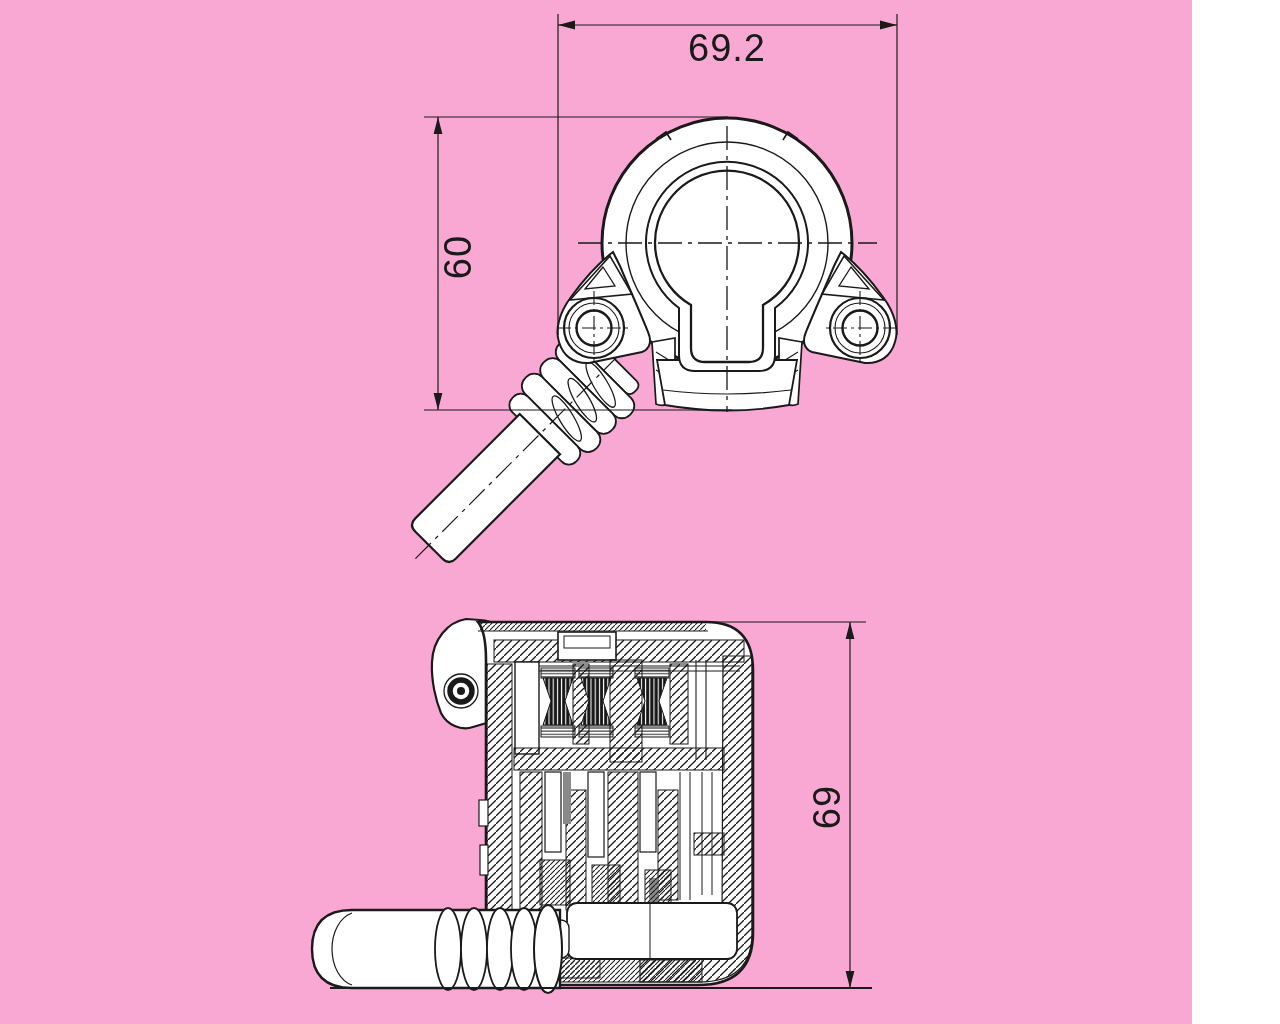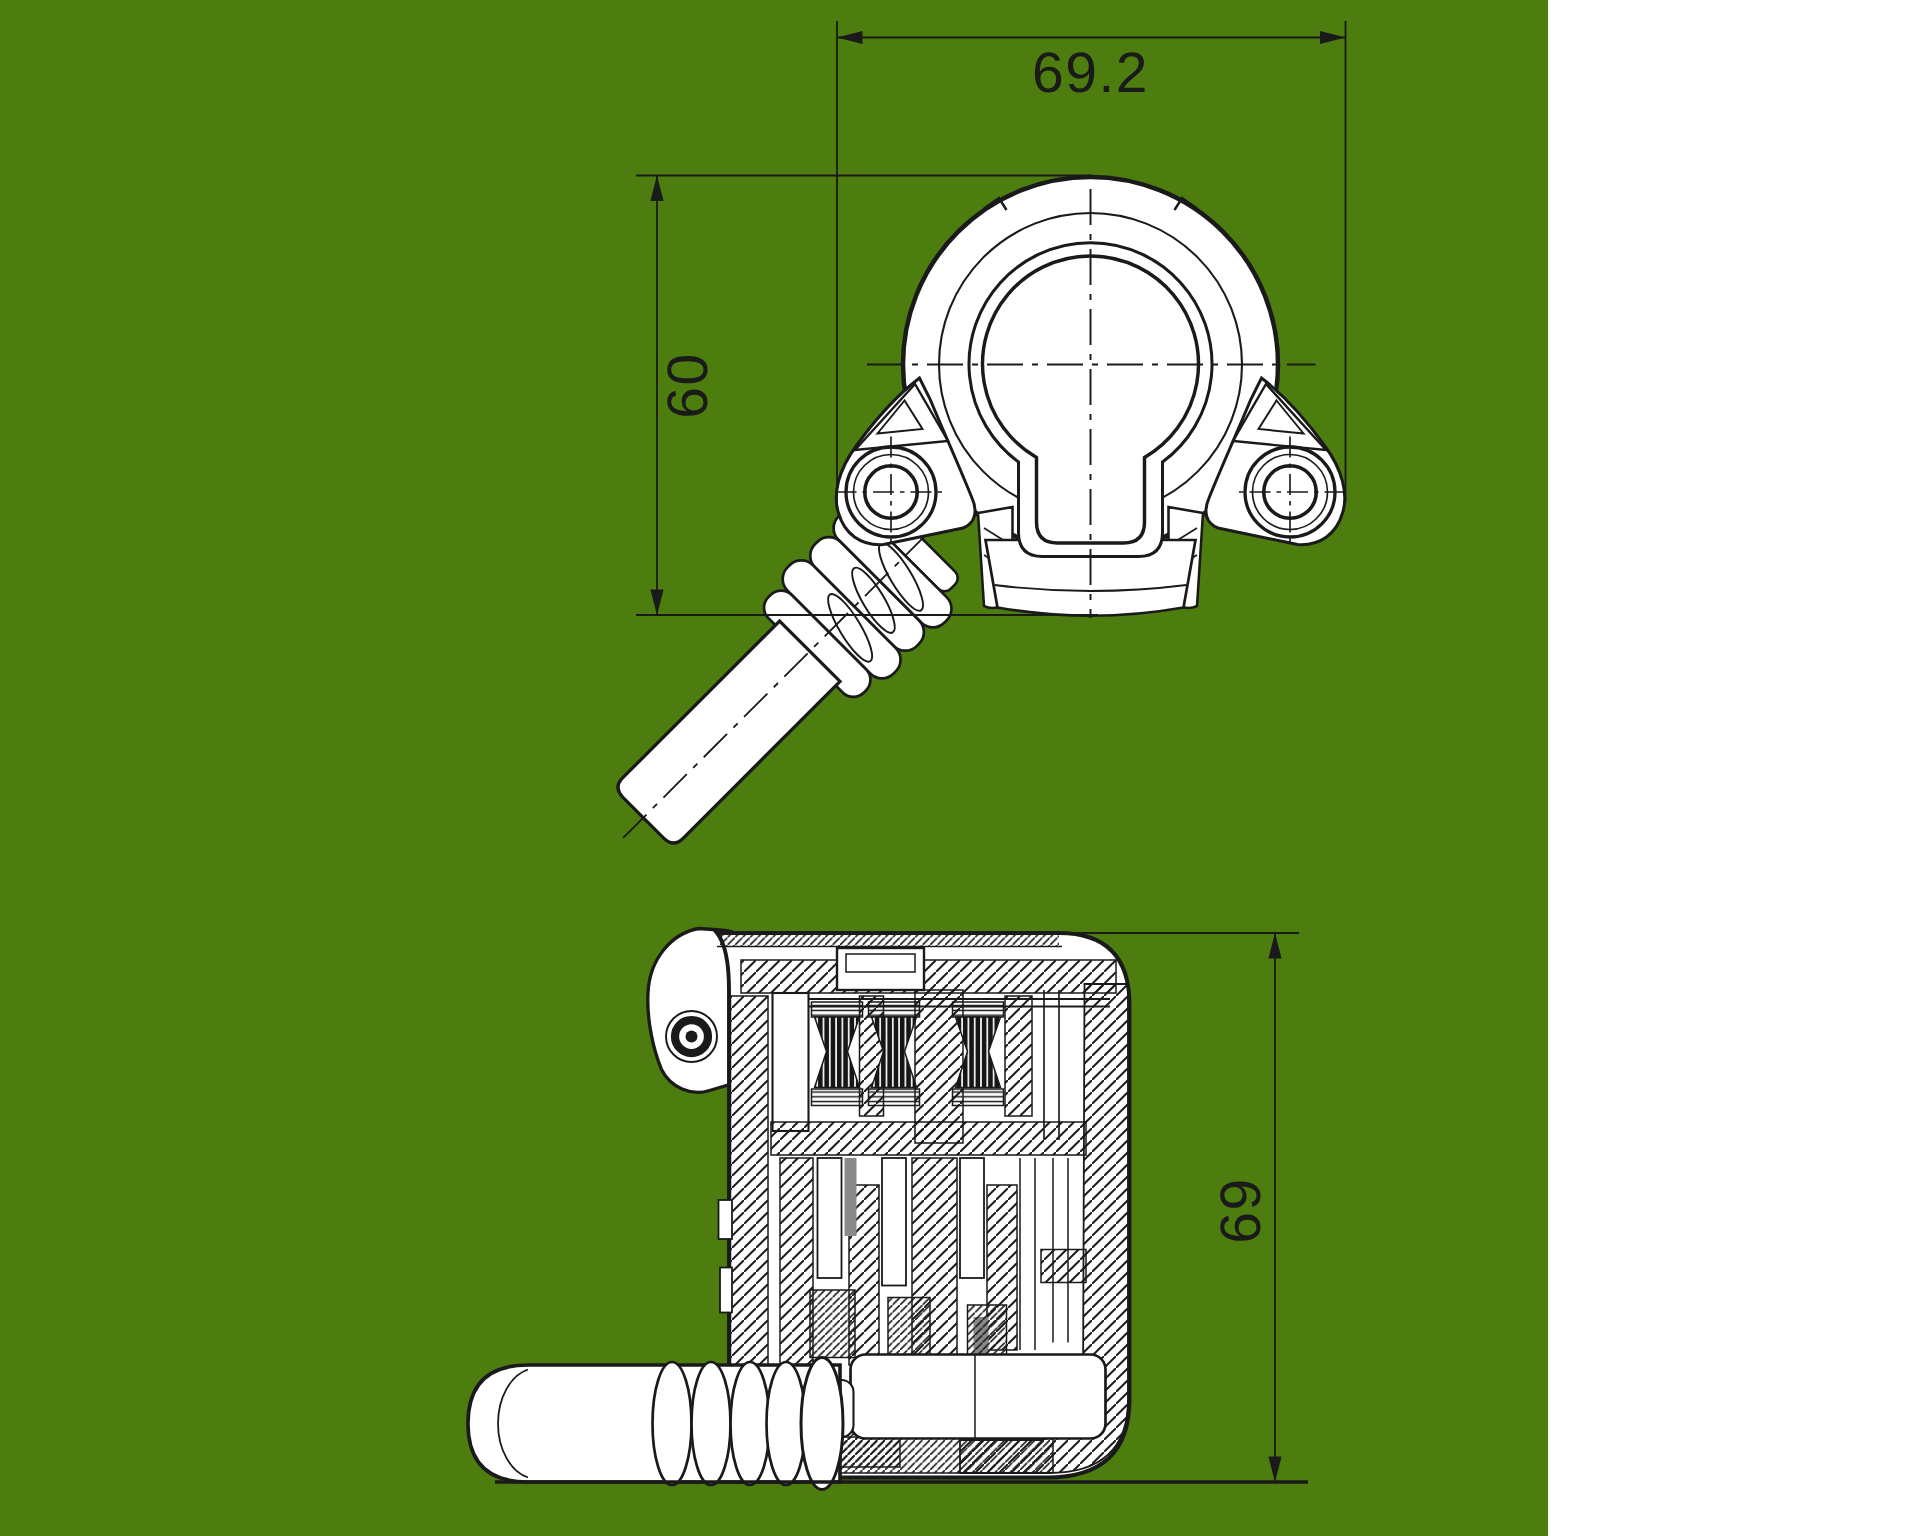--- a/index.html
+++ b/index.html
@@ -1,20 +1,20 @@
 <!DOCTYPE html>
 <html><head>
 <meta charset="utf-8">
 <style>
   html, body { margin: 0; padding: 0; background: #ffffff; }
   .canvas {
     position: relative;
-    width: 1032px;
+    width: 1192px;
     height: 1024px;
-    background: #4d7c0f;
+    background: #f9a8d4;
     overflow: hidden;
     font-family: "Liberation Sans", sans-serif;
     text-align: center;
   }
   svg { position: absolute; inset: 0; }
   .dim-text {
     font-family: "Liberation Sans", sans-serif;
     font-size: 38px;
     fill: #1a1a1a;
     letter-spacing: 1px;

